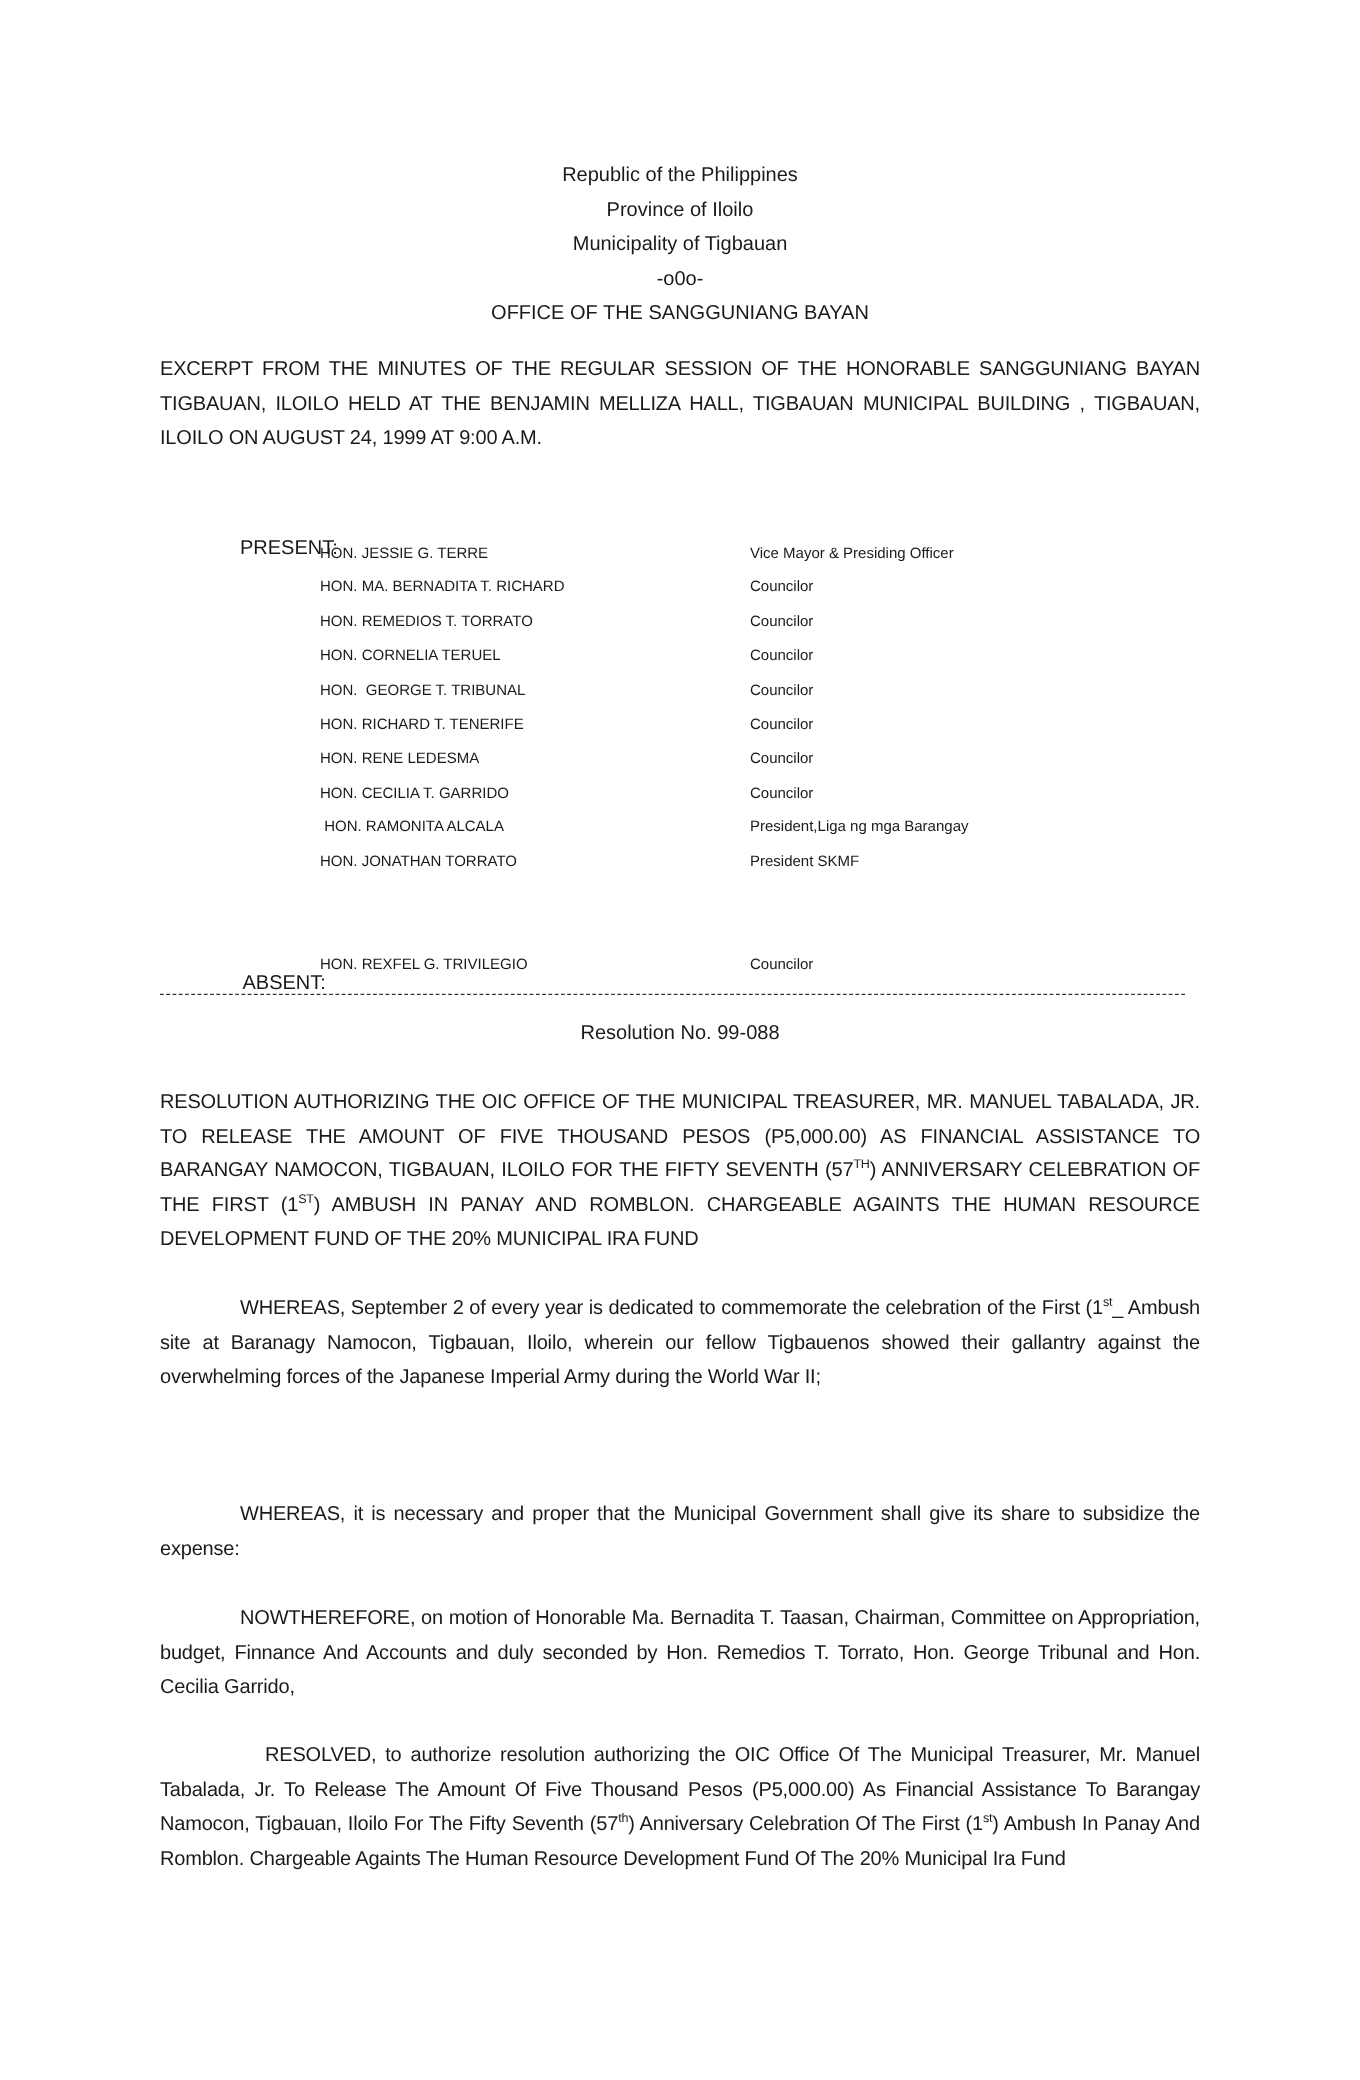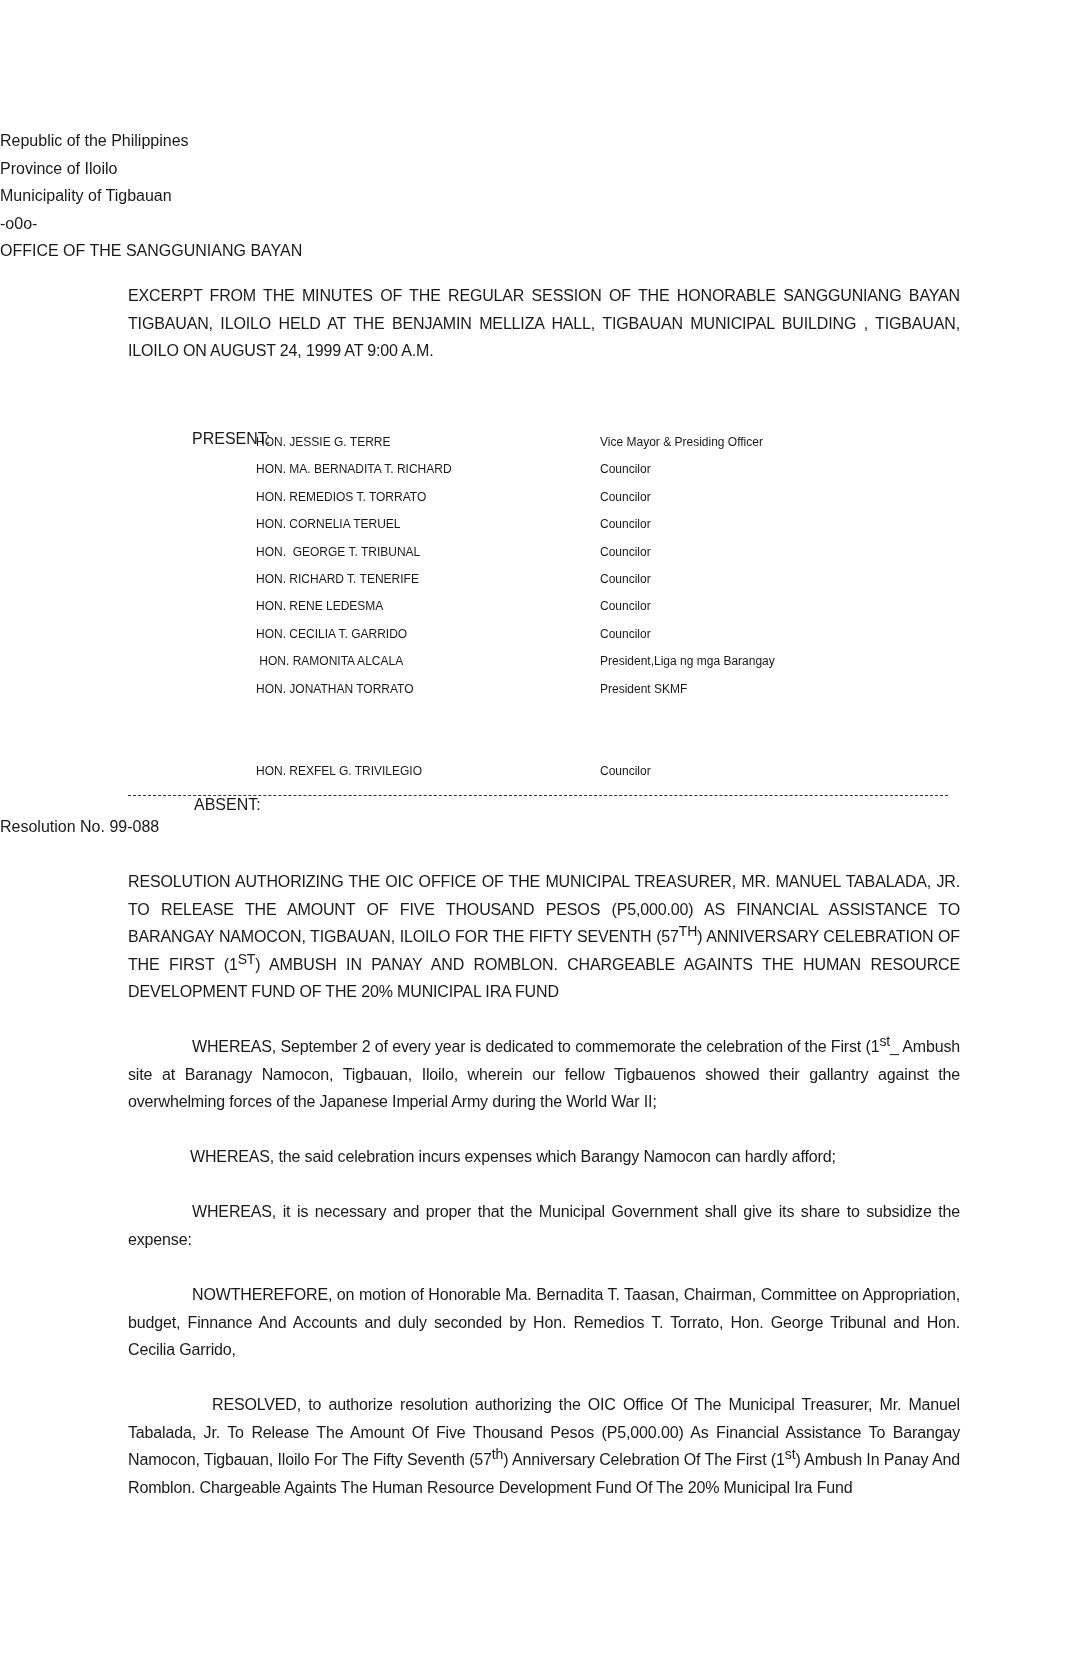--- a/index.html
+++ b/index.html
@@ -1,28 +1,28 @@
 <!DOCTYPE html>
 <html><head>
 <meta charset="utf-8">
 <style>
   html, body { margin: 0; padding: 0; background: #ffffff; }
   body { width: 1088px; height: 1664px; position: relative; overflow: hidden;
          font-family: "Liberation Sans", sans-serif; color: #1a1a1a; }
   .page { position: absolute; left: 0; top: 0; width: 1088px; height: 1664px; }
-  .header-line { position: absolute; left: 0; width: 1088px; text-align: left; font-size: 16px; line-height: 27.5px; }
+  .header-line { position: absolute; left: 0; width: 1088px; text-align: center; font-size: 16px; line-height: 27.5px; }
   .para { position: absolute; left: 128px; width: 832px; font-size: 16px; line-height: 27.5px; text-align: justify; letter-spacing: -0.15px; }
   .indent { text-indent: 64px; }
   .indent2 { text-indent: 84px; }
   .row { position: absolute; left: 0; width: 1088px; height: 27.5px; font-size: 12px; line-height: 27.5px; }
   .row .name { position: absolute; left: 256px; white-space: pre; }
   .row .role { position: absolute; left: 600px; width: 356px; text-align: left; white-space: pre; }
   .label { position: absolute; font-size: 16px; line-height: 27.5px; margin-top: 42px; }
   .dashes { position: absolute; left: 128px; top: 795px; width: 820px; height: 0; border-top: 1.5px dashed #333; }
-  sup { font-size: 14px; line-height: 0; vertical-align: super; }
+  sup { font-size: 10px; line-height: 0; vertical-align: super; }
 </style>
 </head>
 <body>
 
 <div class="page">
 
   <div>
     <div class="header-line" style="top:127px">Republic of the Philippines</div>
     <div class="header-line" style="top:155px">Province of Iloilo</div>
     <div class="header-line" style="top:182px">Municipality of Tigbauan</div>
@@ -70,37 +70,36 @@
     <div class="row" style="top:648px">
       <span class="name"> HON. RAMONITA ALCALA</span>
       <span class="role">President,Liga ng mga Barangay</span>
     </div>
     <div class="row" style="top:676px">
       <span class="name">HON. JONATHAN TORRATO</span>
       <span class="role">President SKMF</span>
     </div>
   </div>
 
-  <div class="label" style="left:194px; top:749px">ABSENT:</div>
+  <div class="label" style="left:194px; top:731px">ABSENT:</div>
   <div>
     <div class="row" style="top:758px">
       <span class="name">HON. REXFEL G. TRIVILEGIO</span>
       <span class="role">Councilor</span>
     </div>
   </div>
 
   <div class="dashes"></div>
 
   <div class="header-line" style="top:813px; left:0">Resolution No. 99-088</div>
 
   <div class="para" style="top:868px"><span>RESOLUTION AUTHORIZING THE OIC OFFICE OF THE MUNICIPAL TREASURER, MR. MANUEL TABALADA, JR. TO RELEASE THE AMOUNT OF FIVE THOUSAND PESOS (P5,000.00) AS FINANCIAL ASSISTANCE TO BARANGAY NAMOCON, TIGBAUAN, ILOILO FOR THE FIFTY SEVENTH (57</span><sup>TH</sup><span>) ANNIVERSARY CELEBRATION OF THE FIRST (1</span><sup>ST</sup><span>) AMBUSH IN PANAY AND ROMBLON. CHARGEABLE AGAINTS THE HUMAN RESOURCE DEVELOPMENT FUND OF THE 20% MUNICIPAL IRA FUND</span></div>
 
   <div class="para indent" style="top:1033px"><span>WHEREAS, September 2 of every year is dedicated to commemorate the celebration of the First (1</span><sup>st</sup><span>_ Ambush site at Baranagy Namocon, Tigbauan, Iloilo, wherein our fellow Tigbauenos showed their gallantry against the overwhelming forces of the Japanese Imperial Army during the World War II;</span></div>
 
-  <div class="para indent" style="top:1143px; text-indent:62px">WHEREAS, the said celebration incurs expenses which Barangy Namocon can hardly afford;</div>
 
   <div class="para indent" style="top:1198px">WHEREAS, it is necessary and proper that the Municipal Government shall give its share to subsidize the expense:</div>
 
   <div class="para indent" style="top:1281px">NOWTHEREFORE, on motion of Honorable Ma. Bernadita T. Taasan, Chairman, Committee on Appropriation, budget, Finnance And Accounts and duly seconded by Hon. Remedios T. Torrato, Hon. George Tribunal and Hon. Cecilia Garrido,</div>
 
   <div class="para indent2" style="top:1391px"><span>RESOLVED, to authorize resolution authorizing the OIC Office Of The Municipal Treasurer, Mr. Manuel Tabalada, Jr. To Release The Amount Of Five Thousand Pesos (P5,000.00) As Financial Assistance To Barangay Namocon, Tigbauan, Iloilo For The Fifty Seventh (57</span><sup>th</sup><span>) Anniversary Celebration Of The First (1</span><sup>st</sup><span>) Ambush In Panay And Romblon. Chargeable Againts The Human Resource Development Fund Of The 20% Municipal Ira Fund</span></div>
 
 </div>
 
 </body></html>

